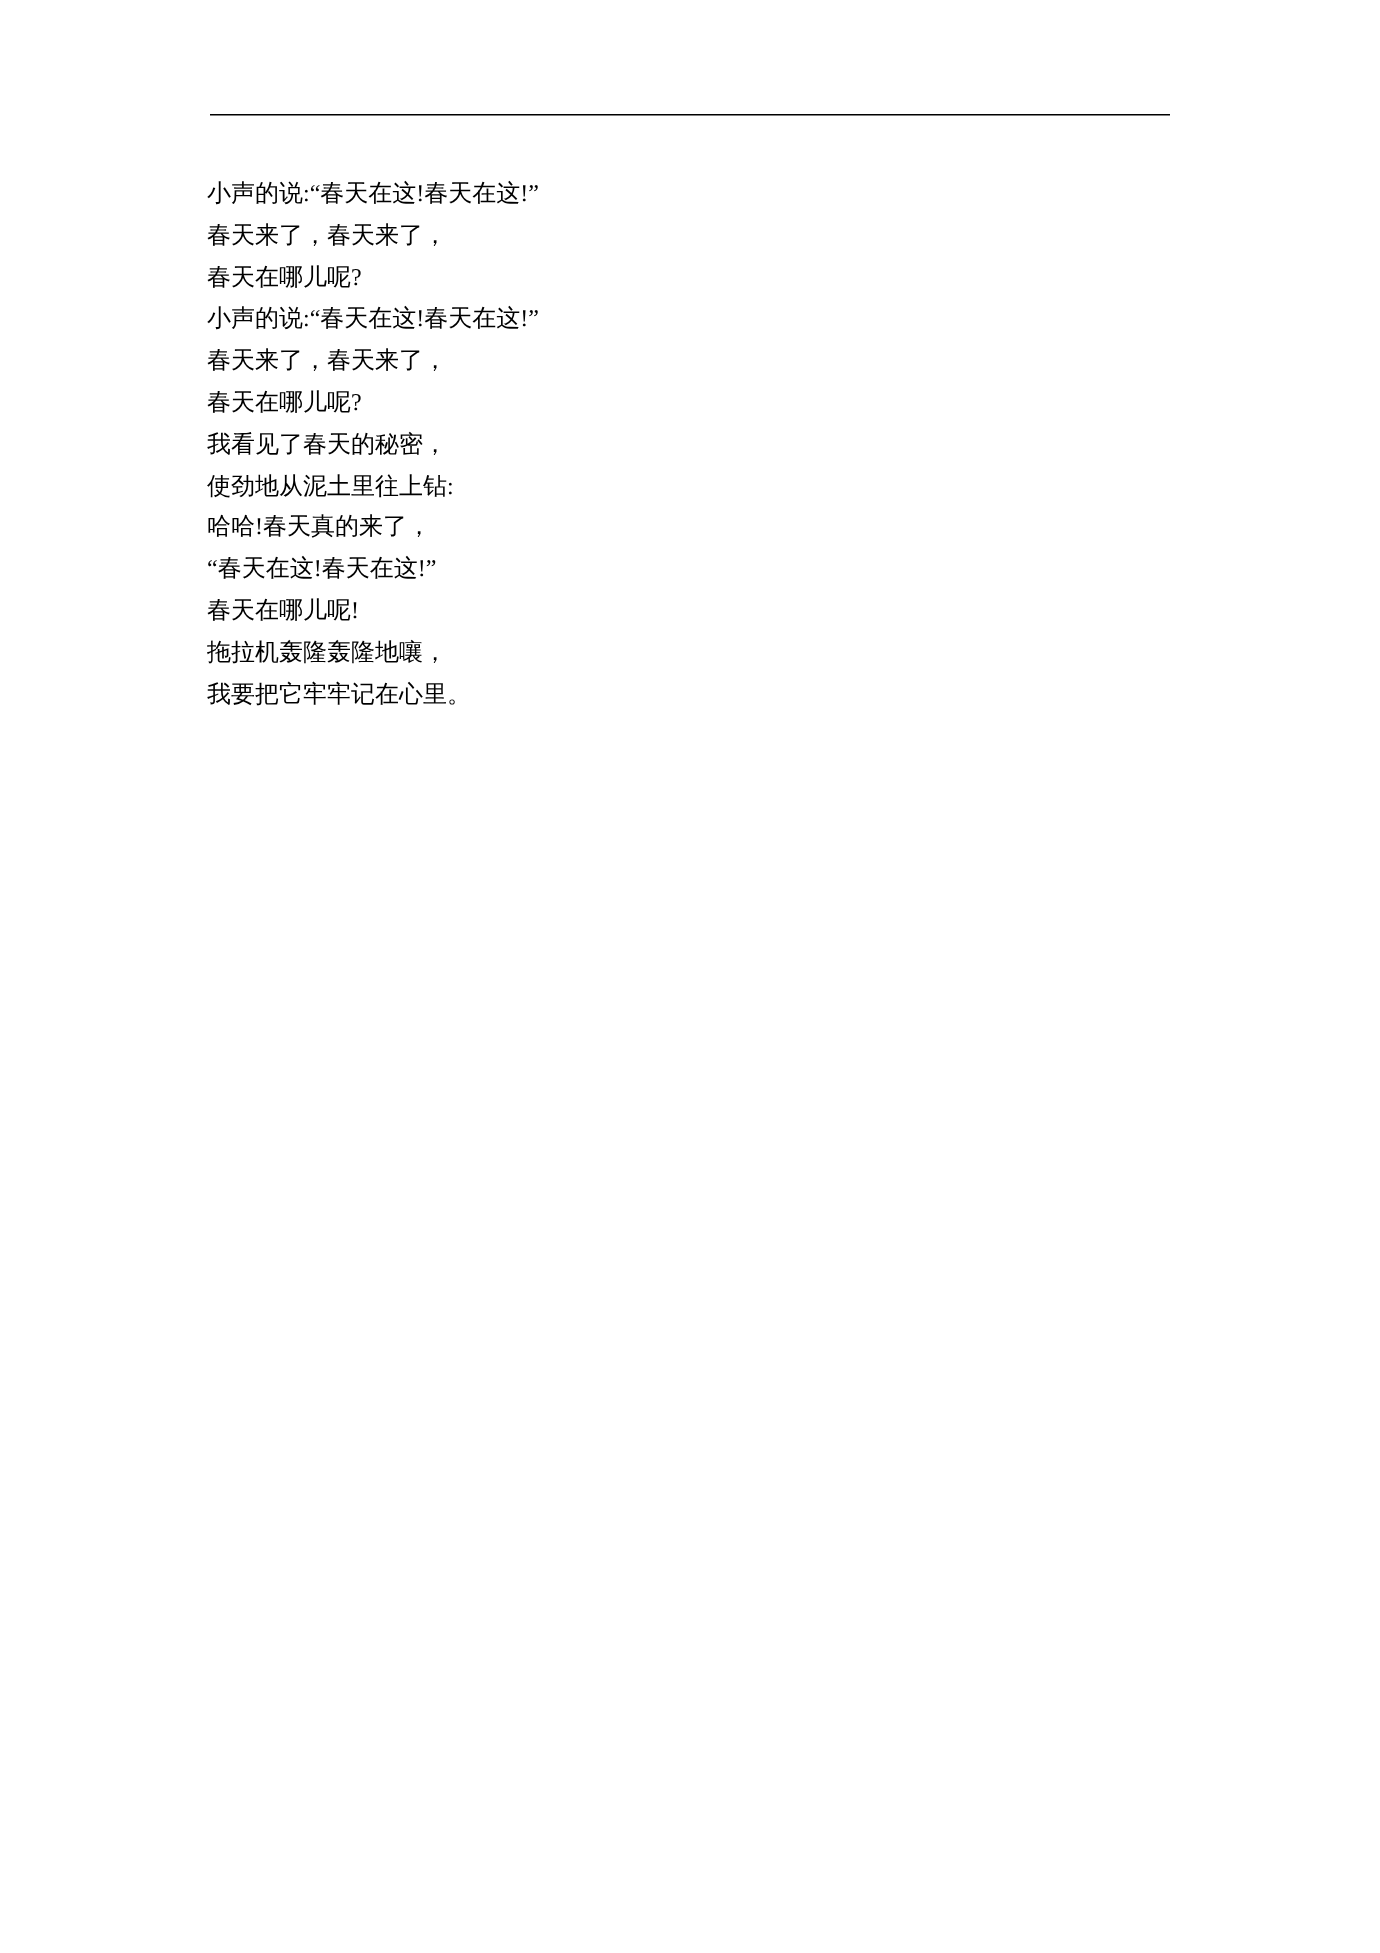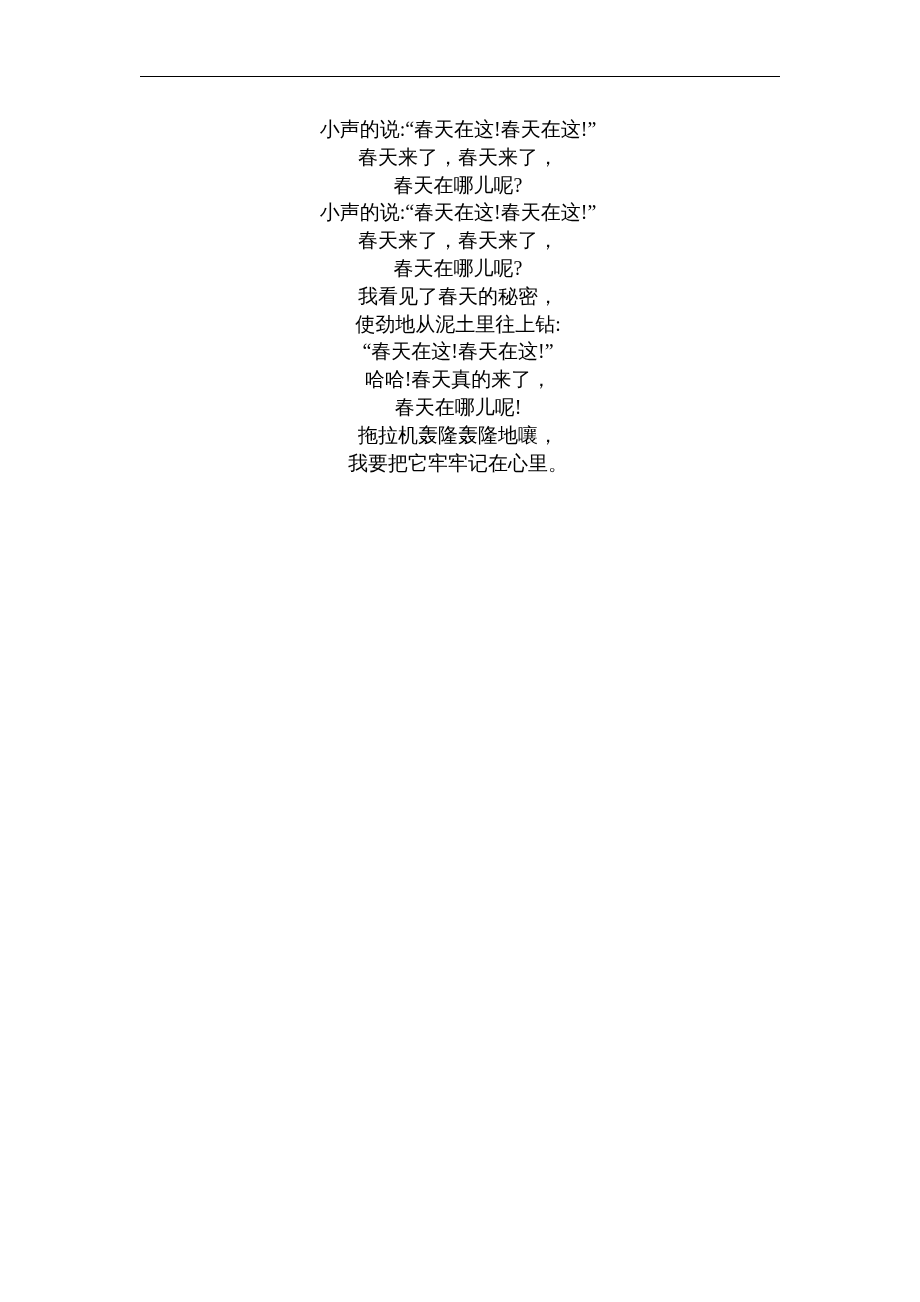--- a/index.html
+++ b/index.html
@@ -30,40 +30,39 @@
     border-bottom: 1px solid #000;
     letter-spacing: 0.5px;
   }
   .content {
     position: absolute;
     left: 138px;
     top: 116px;
     width: 640px;
   }
   .line {
-    font-size: 20px;
+    font-size: 16px;
     color: #000;
     line-height: 27.8px;
     white-space: nowrap;
-    text-align: center;
   }
 </style>
 </head>
 <body>
 
 <div class="page">
   <div class="header-line"></div>
   <div class="content">
     <div class="line">小声的说:“春天在这!春天在这!”</div>
     <div class="line">春天来了，春天来了，</div>
     <div class="line">春天在哪儿呢?</div>
     <div class="line">小声的说:“春天在这!春天在这!”</div>
     <div class="line">春天来了，春天来了，</div>
     <div class="line">春天在哪儿呢?</div>
     <div class="line">我看见了春天的秘密，</div>
     <div class="line">使劲地从泥土里往上钻:</div>
+    <div class="line">哈哈!春天真的来了，</div>
     <div class="line">“春天在这!春天在这!”</div>
-    <div class="line">哈哈!春天真的来了，</div>
     <div class="line">春天在哪儿呢!</div>
     <div class="line">拖拉机轰隆轰隆地嚷，</div>
     <div class="line">我要把它牢牢记在心里。</div>
   </div>
 </div>
 
 </body></html>

